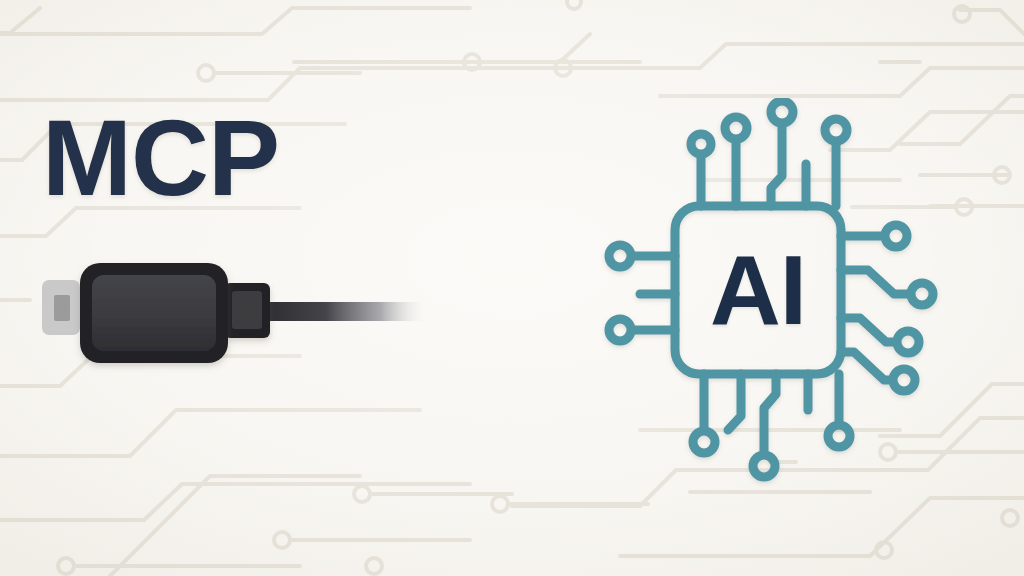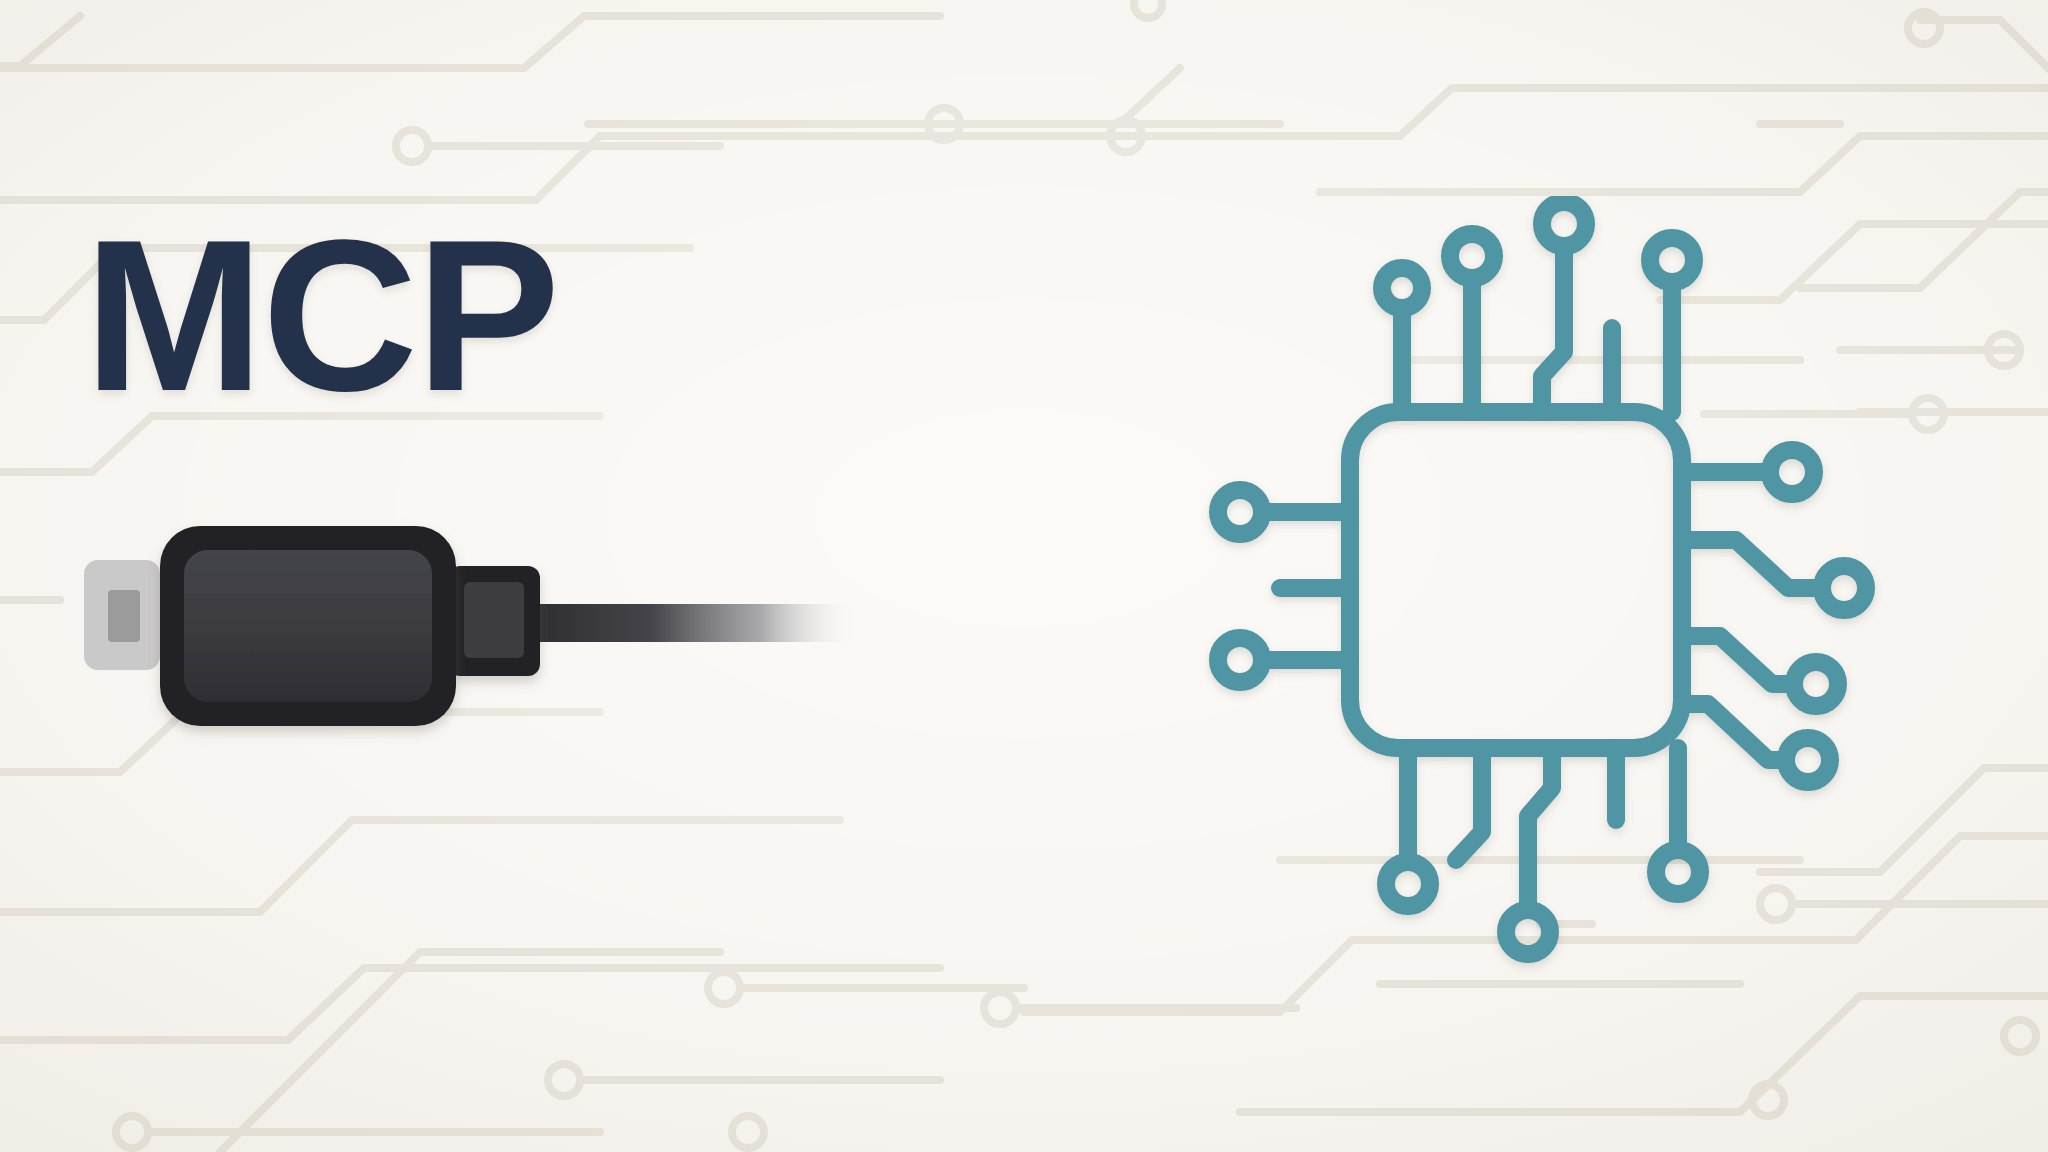--- a/index.html
+++ b/index.html
@@ -268,14 +268,15 @@
 
         <path d="M 245 220 L 264 220 L 290 244 L 300 244"></path>
         <circle cx="312" cy="244" r="11"></circle>
 
         <path d="M 245 254 L 258 254 L 288 282 L 296 282"></path>
         <circle cx="308" cy="282" r="11"></circle>
       </g>
     </g>
   </svg>
 
+  <div id="ai-chip-label">AI</div>
 
 </div>
 
 </body></html>

